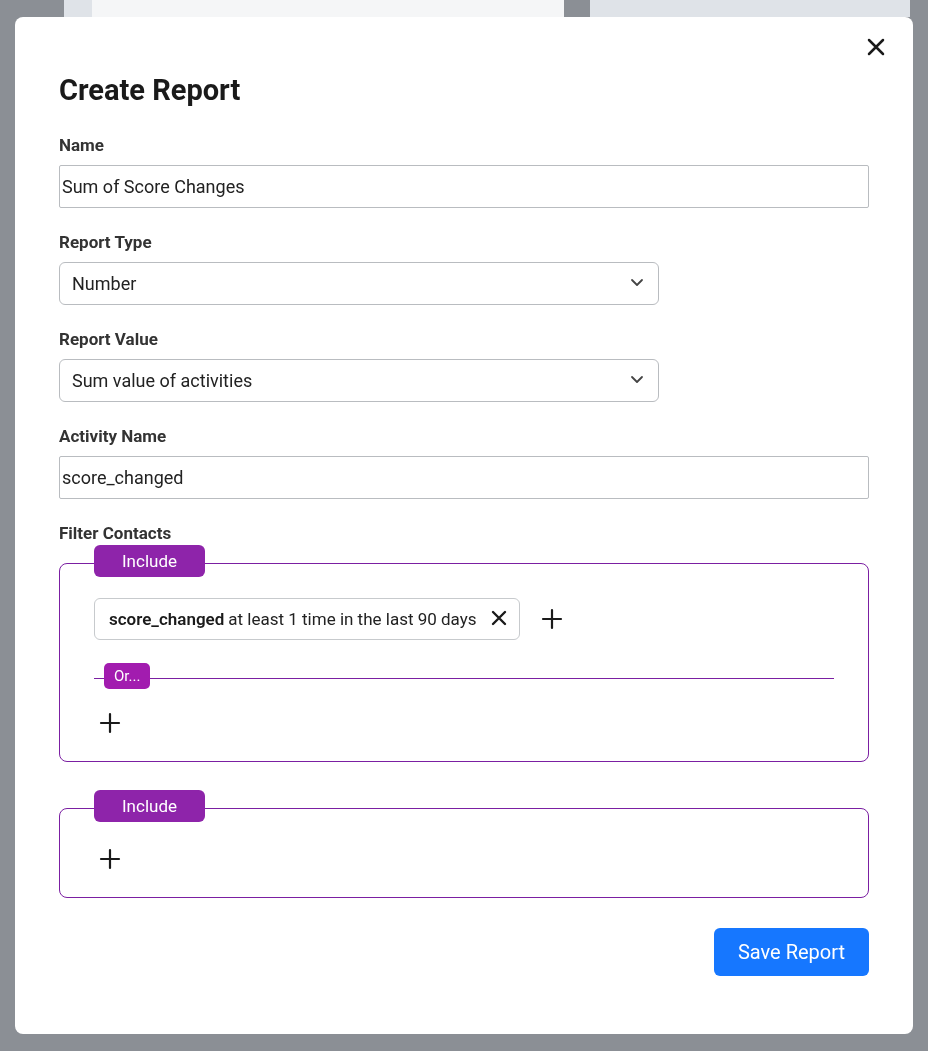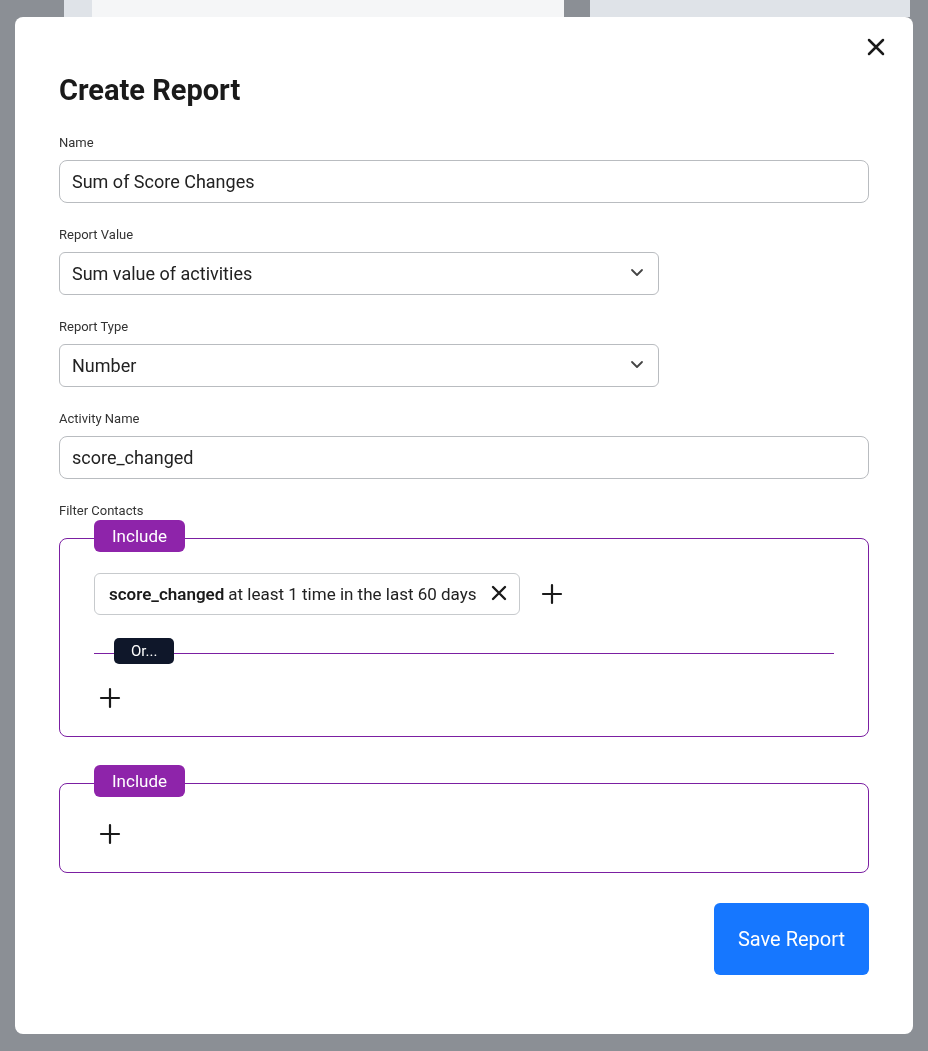--- a/index.html
+++ b/index.html
@@ -36,30 +36,31 @@
   .title {
     font-size: 29px;
     font-weight: 700;
     color: #1a1a1a;
     margin: 36px 0 28px 0;
   }
   .field {
     margin-bottom: 24px;
   }
   .field-label {
-    font-size: 13px;
+    font-size: 17px;
     color: #333;
     margin-bottom: 10px;
+    font-weight: bold;
   }
   .text-input {
     width: 100%;
     font-size: 18px;
-    padding: 10px 12px;
+    padding: 10px 2px;
     border: 1px solid #b9bcc0;
-    border-radius: 8px;
+    border-radius: 2px;
     color: #222;
     background: #fff;
     font-family: inherit;
   }
   .select-wrap {
     position: relative;
     width: 600px;
   }
   .select-input {
     width: 100%;
@@ -89,21 +90,21 @@
     position: relative;
     margin-top: 20px;
   }
   .filter-badge {
     position: absolute;
     top: -19px;
     left: 34px;
     background: #8e24aa;
     color: #fff;
     font-size: 17px;
-    padding: 6px 18px;
+    padding: 6px 28px;
     border-radius: 6px;
   }
   .condition-row {
     display: flex;
     align-items: center;
     gap: 16px;
   }
   .chip {
     display: inline-flex;
     align-items: center;
@@ -142,43 +143,43 @@
     justify-content: center;
   }
   .or-divider {
     position: relative;
     margin: 38px 0 28px 0;
     height: 1px;
     background: #7b1fa2;
   }
   .or-badge {
     position: absolute;
-    left: 20px;
+    left: 10px;
     top: -15px;
-    background: #0f172a;
+    background: #a21caf;
     color: #fff;
     font-size: 15px;
-    padding: 4px 17px;
+    padding: 4px 10px;
     border-radius: 5px;
   }
   .exclude-box {
     margin-top: 46px;
   }
   .save-row {
     display: flex;
     justify-content: flex-end;
     margin-top: 30px;
   }
   .save-btn {
     background: #1677ff;
     color: #fff;
     border: none;
     border-radius: 6px;
     font-size: 20px;
-    padding: 24px 24px;
+    padding: 12px 24px;
     cursor: pointer;
     font-family: inherit;
   }
   
   .bg-left {
     position: absolute;
     top: 0; left: 64px;
     width: 28px; height: 17px;
     background: #dfe3e8;
   }
@@ -208,61 +209,61 @@
     <svg width="18" height="18" viewBox="0 0 18 18">
         <path d="M2 2 L16 16 M16 2 L2 16" stroke="currentColor" stroke-width="2.5" stroke-linecap="round"></path>
       </svg>
   </button>
 
   <div class="title">Create Report</div>
 
   <div class="field">
     <div class="field-label">Name</div>
     <input class="text-input" type="text" value="Sum of Score Changes" style="">
+  </div>
+
+  <div class="field">
+    <div class="field-label">Report Type</div>
+    <div class="select-wrap">
+      <input class="select-input" readonly="" value="Number" style="">
+      <span class="chevron">
+        <svg width="16" height="16" viewBox="0 0 16 16">
+            <path d="M3 6 L8 11 L13 6" stroke="currentColor" stroke-width="1.8" fill="none" stroke-linecap="round" stroke-linejoin="round"></path>
+          </svg>
+      </span>
+    </div>
   </div>
 
   <div class="field">
     <div class="field-label">Report Value</div>
     <div class="select-wrap">
       <input class="select-input" readonly="" value="Sum value of activities" style="">
       <span class="chevron">
         <svg width="16" height="16" viewBox="0 0 16 16">
             <path d="M3 6 L8 11 L13 6" stroke="currentColor" stroke-width="1.8" fill="none" stroke-linecap="round" stroke-linejoin="round"></path>
           </svg>
       </span>
     </div>
   </div>
 
   <div class="field">
-    <div class="field-label">Report Type</div>
-    <div class="select-wrap">
-      <input class="select-input" readonly="" value="Number" style="">
-      <span class="chevron">
-        <svg width="16" height="16" viewBox="0 0 16 16">
-            <path d="M3 6 L8 11 L13 6" stroke="currentColor" stroke-width="1.8" fill="none" stroke-linecap="round" stroke-linejoin="round"></path>
-          </svg>
-      </span>
-    </div>
-  </div>
-
-  <div class="field">
     <div class="field-label">Activity Name</div>
     <input class="text-input" type="text" value="score_changed" style="">
   </div>
 
   <div class="filter-section">
     <div class="field-label">Filter Contacts</div>
 
     <div class="filter-box">
       <div class="filter-badge">Include</div>
 
       <div class="condition-row">
         <div class="chip">
           <span class="chip-bold">score_changed</span>
-          <span class="chip-rest"> at least 1 time in the last 60 days</span>
+          <span class="chip-rest"> at least 1 time in the last 90 days</span>
           <button class="chip-close">
             <svg width="16" height="16" viewBox="0 0 16 16">
                 <path d="M2 2 L14 14 M14 2 L2 14" stroke="currentColor" stroke-width="2.4" stroke-linecap="round"></path>
               </svg>
           </button>
         </div>
         <button class="plus-btn">
           <svg width="24" height="24" viewBox="0 0 24 24">
               <path d="M12 3 V21 M3 12 H21" stroke="currentColor" stroke-width="2.2" stroke-linecap="round"></path>
             </svg>

